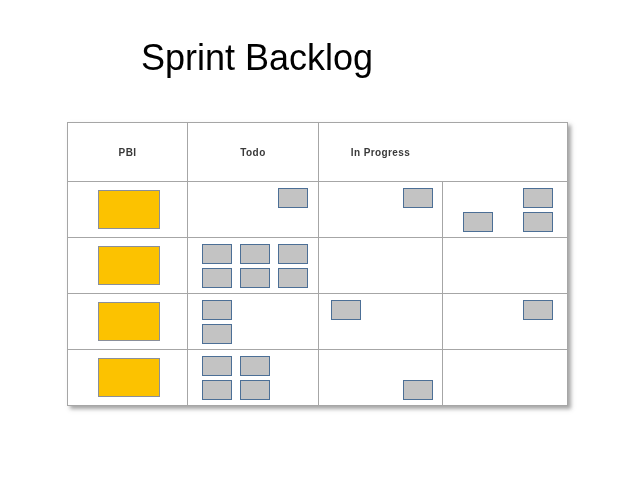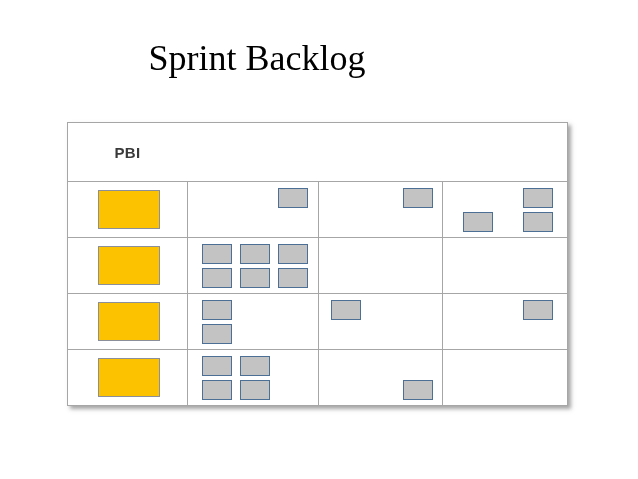--- a/index.html
+++ b/index.html
@@ -28,21 +28,20 @@
     left: 0;
     top: 36px;
     width: 514px;
     text-align: center;
     font-size: 36px;
     font-weight: 400;
     color: #000000;
     letter-spacing: 0px;
     line-height: 44px;
     white-space: nowrap;
-    font-family: Liberation Serif, serif;
   }
 
   
   #board {
     position: absolute;
     left: 67px;
     top: 122px;
     width: 501px;
     height: 284px;
     background: #ffffff;
@@ -81,21 +80,21 @@
   .col-todo     { left: 119px; width: 131px; }
   .col-progress { left: 250px; width: 124px; }
   .col-done     { left: 374px; width: 127px; }
 
   .header-cell {
     display: flex;
     align-items: center;
     justify-content: center;
   }
   .header-label {
-    font-size: 15px;
+    font-size: 10px;
     font-weight: bold;
     color: #3a3a3a;
     letter-spacing: 0.4px;
     white-space: nowrap;
   }
 
   
   .pbi-card {
     position: absolute;
     width: 62px;
@@ -135,20 +134,26 @@
 
 <div id="slide">
 
   <div id="slide-title">Sprint Backlog</div>
 
   <div id="board">
 
     <div class="board-row row-header">
       <div class="cell col-pbi header-cell">
         <span class="header-label">PBI</span>
+      </div>
+      <div class="cell col-todo header-cell">
+        <span class="header-label">Todo</span>
+      </div>
+      <div class="cell col-progress header-cell">
+        <span class="header-label">In Progress</span>
       </div>
     </div>
 
     <div class="board-row row-0">
       <div class="cell col-pbi">
         <div class="pbi-card"></div>
       </div>
       <div class="cell col-todo">
         <div class="task-card tc-c2 tc-r0"></div>
       </div>

